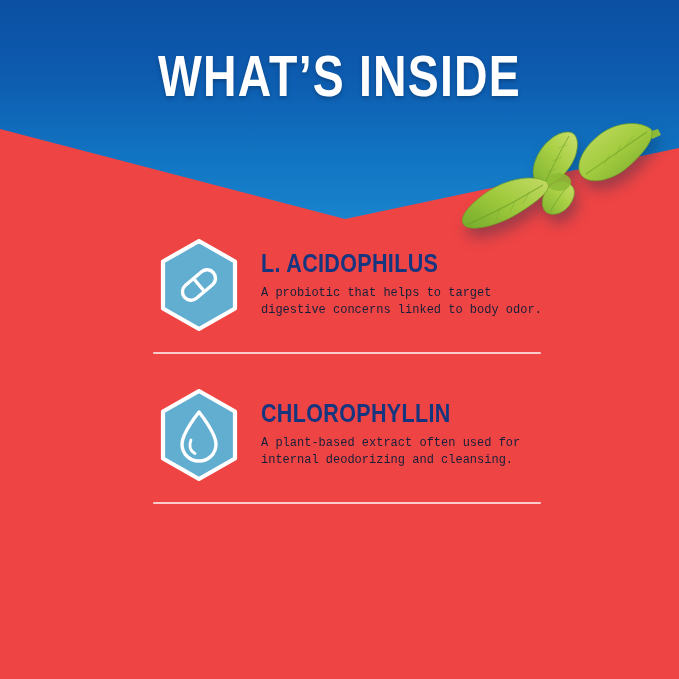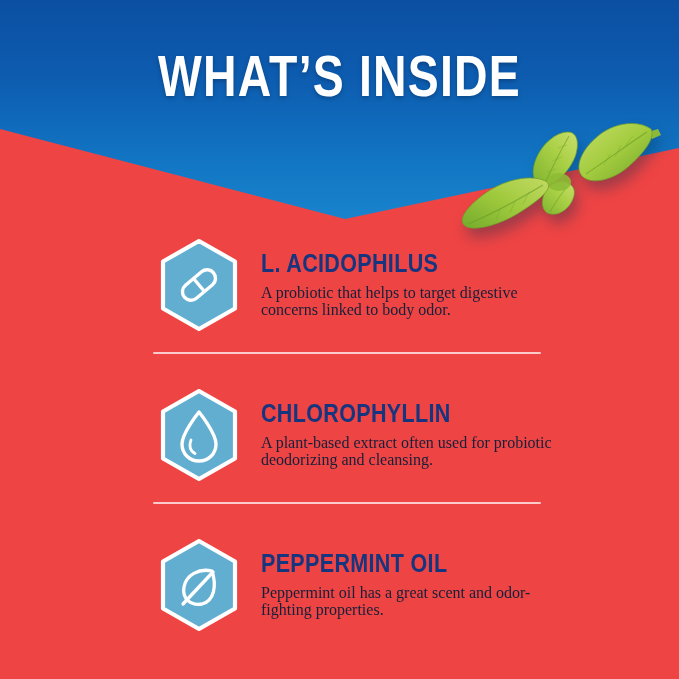--- a/index.html
+++ b/index.html
@@ -76,22 +76,22 @@
     font-size:25px;
     letter-spacing:.4px;
     line-height:1;
     margin:0 0 9px 0;
     transform:scaleX(.86);
     transform-origin:0 50%;
     white-space:nowrap;
   }
   .item-desc{
     color:#14203a;
-    font-family:Liberation Serif, serif;
-    font-size:16px;
+    font-family:Liberation Mono, monospace;
+    font-size:12px;
     line-height:16.5px;
     margin:0;
     max-width:300px;
   }
   .divider{
     height:2px;
     margin:0 116px 0 118px;
     background:rgba(255,255,255,.72);
     border-radius:2px;
   }
@@ -168,34 +168,23 @@
     <div class="gap-a"></div>
 
     <div class="item item-block">
       <svg class="item-icon" viewBox="0 0 84 94">
         <polygon points="42,3 78,23.5 78,70.5 42,91 6,70.5 6,23.5" fill="#62aed1" stroke="#ffffff" stroke-width="4.2" stroke-linejoin="round"></polygon>
         <path d="M42 24 C42 24 25 45 25 56 C25 66 32.6 73 42 73 C51.4 73 59 66 59 56 C59 45 42 24 42 24 Z" fill="none" stroke="#ffffff" stroke-width="3.4" stroke-linejoin="round"></path>
         <path d="M34 52 C32 57 32.5 63 38 65.5" fill="none" stroke="#ffffff" stroke-width="2.8" stroke-linecap="round"></path>
       </svg>
       <div class="item-text">
         <div class="item-title">CHLOROPHYLLIN</div>
-        <p class="item-desc">A plant-based extract often used for probiotic deodorizing and cleansing.</p>
+        <p class="item-desc">A plant-based extract often used for internal deodorizing and cleansing.</p>
       </div>
     </div>
 
     <div class="gap-b"></div>
     <div class="divider"></div>
     <div class="gap-b"></div>
 
-    <div class="item item-block">
-      <svg class="item-icon" viewBox="0 0 84 94">
-        <polygon points="42,3 78,23.5 78,70.5 42,91 6,70.5 6,23.5" fill="#62aed1" stroke="#ffffff" stroke-width="4.2" stroke-linejoin="round"></polygon>
-        <path d="M55 33 C42 30 29 37 27 49 C25 60 33 68 45 66 C57 63 60 48 55 33 Z" fill="none" stroke="#ffffff" stroke-width="3.3" stroke-linejoin="round"></path>
-        <line x1="56" y1="34" x2="26" y2="66" stroke="#ffffff" stroke-width="3.3" stroke-linecap="round"></line>
-      </svg>
-      <div class="item-text">
-        <div class="item-title">PEPPERMINT OIL</div>
-        <p class="item-desc">Peppermint oil has a great scent and odor-fighting properties.</p>
-      </div>
-    </div>
 
   </div>
 </div>
 
 </body></html>

